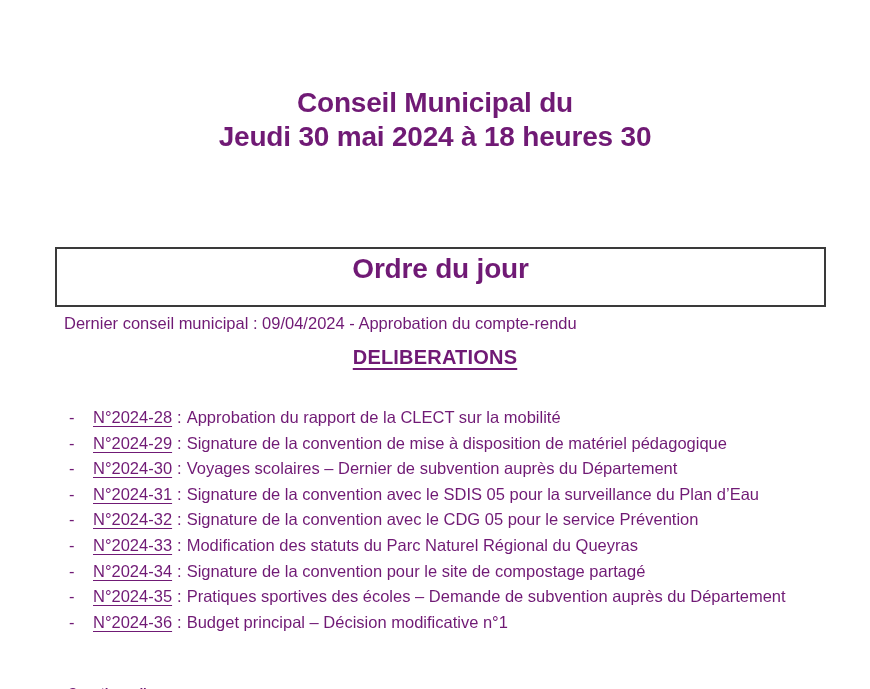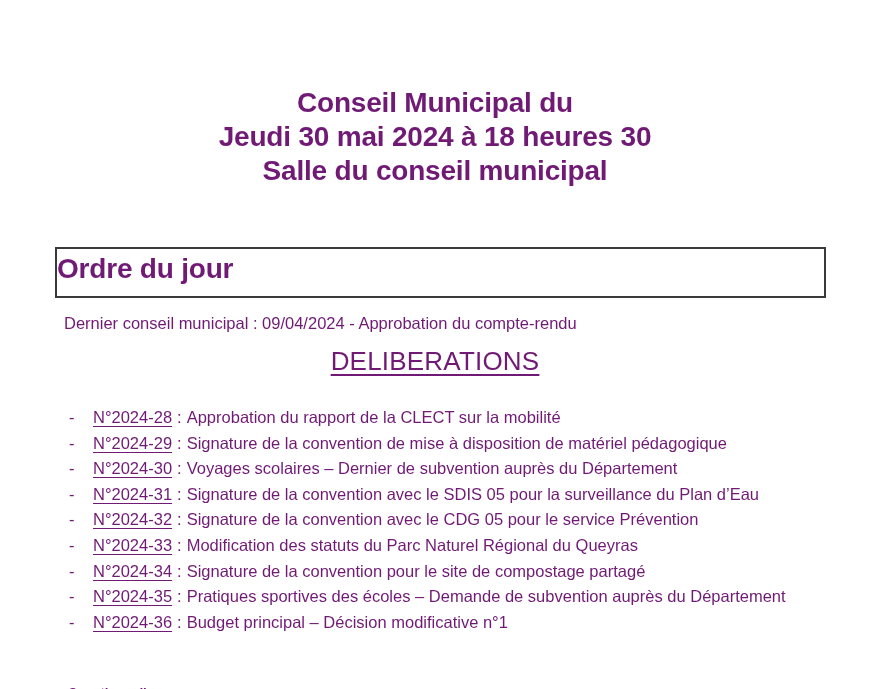--- a/index.html
+++ b/index.html
@@ -31,23 +31,23 @@
     letter-spacing: -0.2px;
   }
 
   
   .agenda-box {
     position: absolute;
     box-sizing: border-box;
     top: 203px;
     left: 55px;
     width: 771px;
-    height: 51px;
+    height: 60px;
     border: 2px solid #3a3a3a;
-    text-align: left;
+    text-align: center;
   }
   .agenda-box-title {
     font-size: 28px;
     font-weight: bold;
     line-height: 40px;
     letter-spacing: -0.2px;
   }
 
   
   .intro-line {
@@ -60,22 +60,22 @@
 
   
   .section-heading {
     position: absolute;
     top: 302px;
     left: 0;
     width: 100%;
     text-align: center;
   }
   .section-heading span {
-    font-size: 26px;
-    font-weight: normal;
+    font-size: 20px;
+    font-weight: bold;
     text-decoration: underline;
     text-underline-offset: 4px;
     text-decoration-thickness: 2px;
     letter-spacing: 0.2px;
   }
 
   
   .agenda-list {
     position: absolute;
     top: 361px;
@@ -118,21 +118,20 @@
   }
 </style>
 </head>
 <body>
 
 <div class="page">
 
   <div class="title-block">
     <div>Conseil Municipal du</div>
     <div>Jeudi 30 mai 2024 à 18 heures 30</div>
-    <div>Salle du conseil municipal</div>
   </div>
 
   <div class="agenda-box">
     <div class="agenda-box-title">Ordre du jour</div>
   </div>
 
   <div class="intro-line">Dernier conseil municipal : 09/04/2024 - Approbation du compte-rendu</div>
 
   <div class="section-heading">
     <span>DELIBERATIONS</span>

